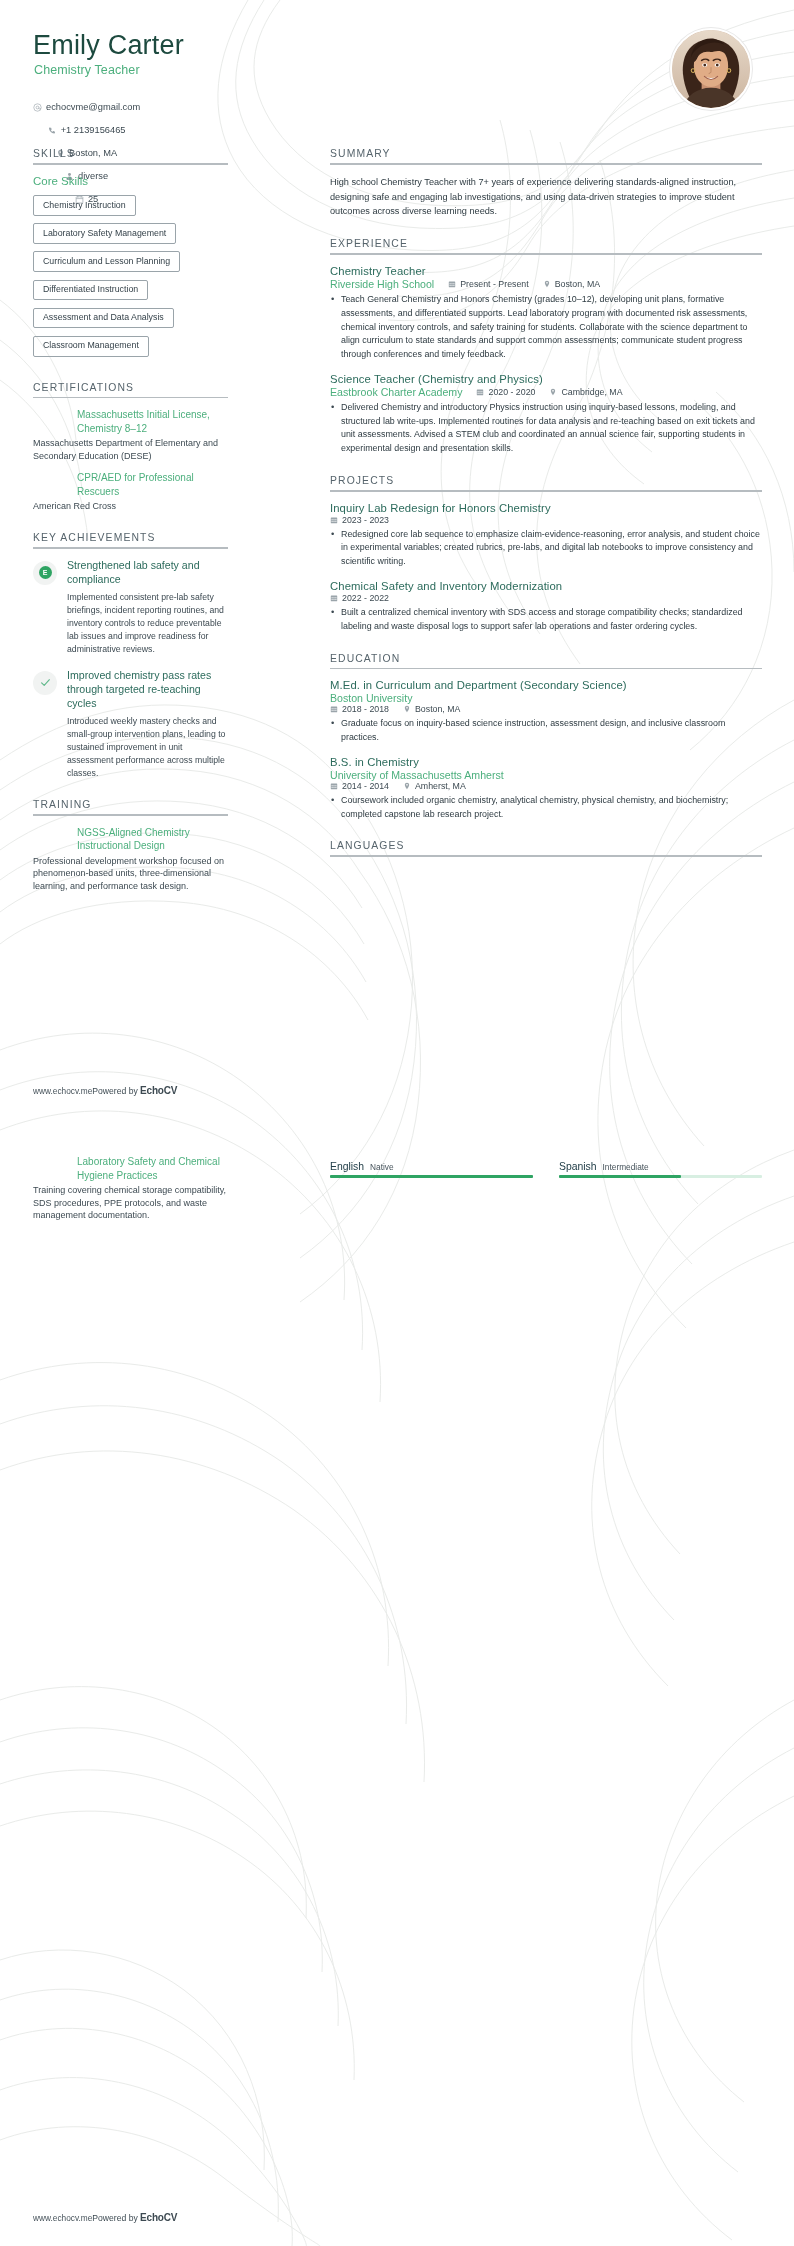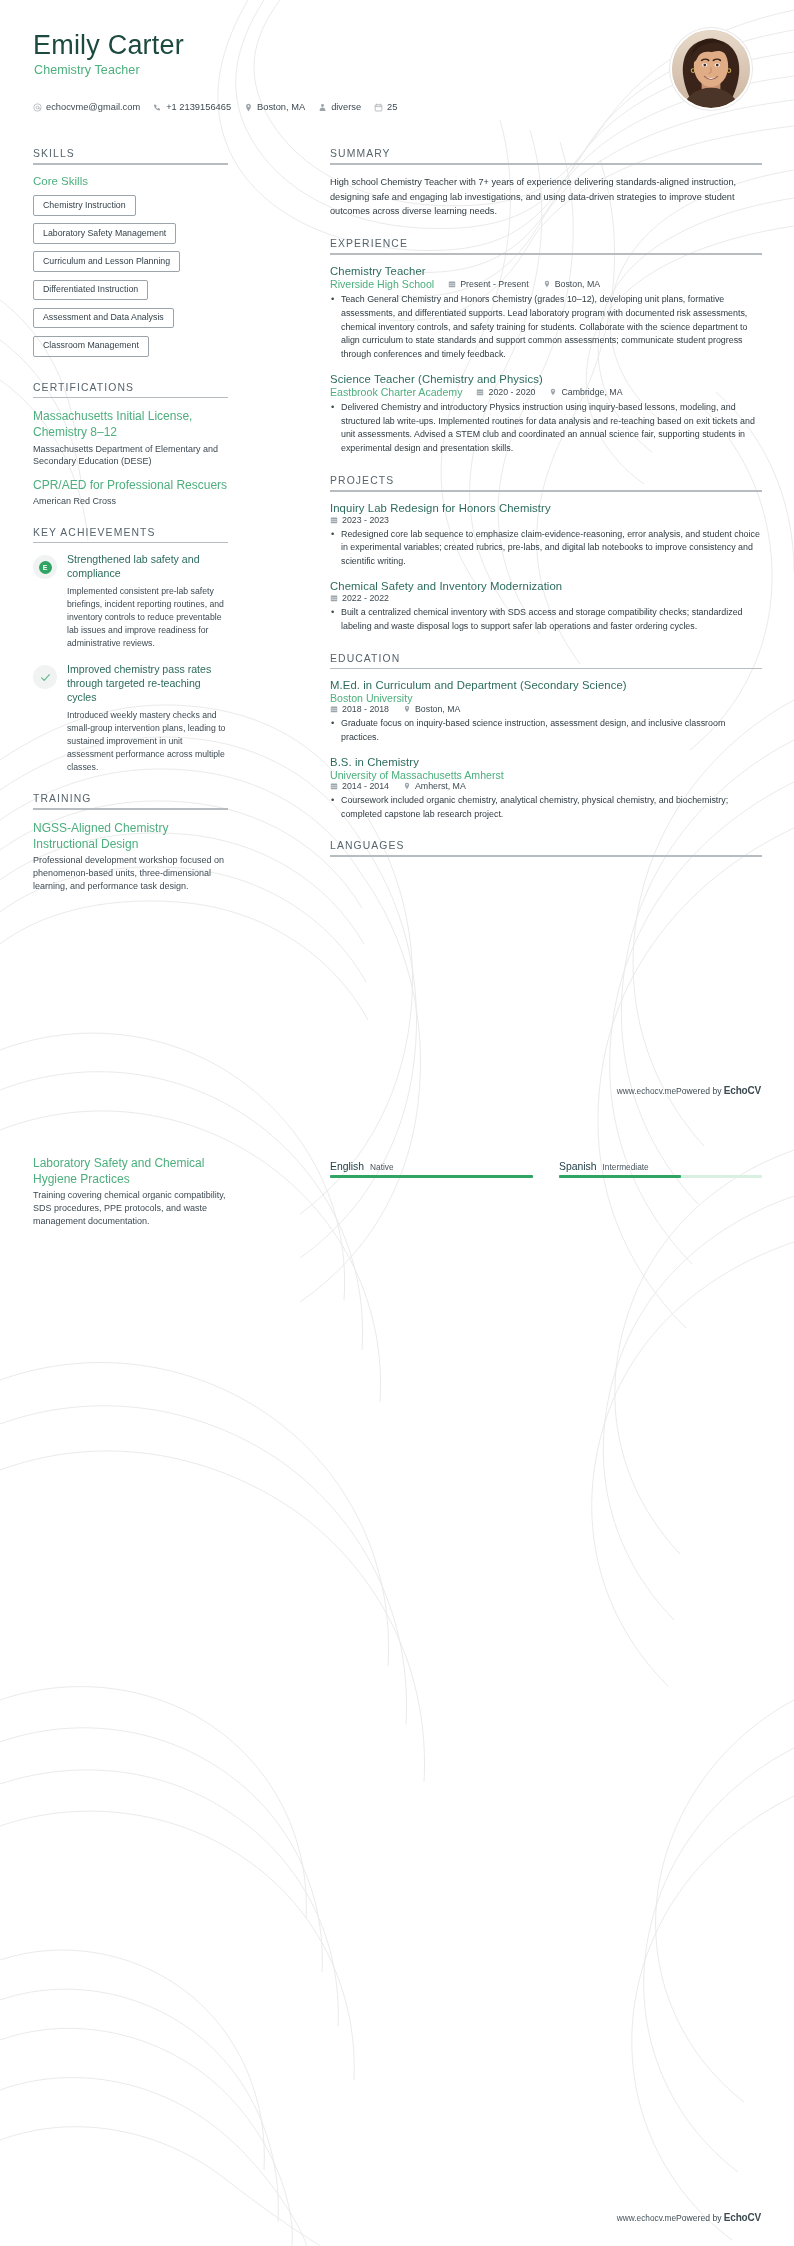--- a/index.html
+++ b/index.html
@@ -58,20 +58,21 @@
     letter-spacing: 0.1px;
   }
   .contact-row {
     position: absolute;
     left: 33px; top: 102px;
     display: flex;
     align-items: center;
     gap: 13px;
     font-size: 9.3px;
     color: #3d4a52;
+    flex-direction: column;
   }
   .contact-item {
     display: flex;
     align-items: center;
     gap: 4px;
     white-space: nowrap;
   }
   .contact-item svg { display: block; }
   .ico { fill: #9aa4aa; }
 
@@ -127,24 +128,25 @@
     border-radius: 2px;
     padding: 4.5px 9px;
     font-size: 8.8px;
     color: #35424a;
     margin-bottom: 6px;
     line-height: 1.1;
   }
 
   
   .cert-title {
-    font-size: 12px;
+    font-size: 10px;
     color: #4caf7d;
     line-height: 1.35;
     margin-bottom: 2px;
+    margin-left: 44px;
   }
   .cert-sub {
     font-size: 9px;
     color: #3d4a52;
     line-height: 1.4;
     margin-bottom: 9px;
   }
 
   
   .ach {
@@ -263,21 +265,21 @@
     background: #2fa463;
     border-radius: 1px;
   }
 
   
   .pg-footer {
     position: absolute;
     left: 33px;
     width: 728px;
     display: flex;
-    justify-content: flex-end;
+    justify-content: flex-start;
     align-items: baseline;
   }
   .footer-url {
     font-size: 8.3px;
     color: #47535b;
   }
   .footer-powered {
     font-size: 8.6px;
     color: #3d4a52;
   }
@@ -703,21 +705,21 @@
   <div class="pg-footer" style="top:1085px;">
     <span class="footer-url">www.echocv.me</span>
     <span class="footer-powered">
       <span>Powered by </span><b>EchoCV</b>
     </span>
   </div>
 
   <div class="page2-left">
     <div>
       <div class="cert-title">Laboratory Safety and Chemical Hygiene Practices</div>
-      <div class="cert-sub">Training covering chemical organic compatibility, SDS procedures, PPE protocols, and waste management documentation.</div>
+      <div class="cert-sub">Training covering chemical storage compatibility, SDS procedures, PPE protocols, and waste management documentation.</div>
     </div>
   </div>
 
   <div class="page2-right">
     <div class="lang-row">
       <div class="lang">
         <div class="lang-labels">
           <span class="lang-name">English</span>
           <span class="lang-level">Native</span>
         </div>

